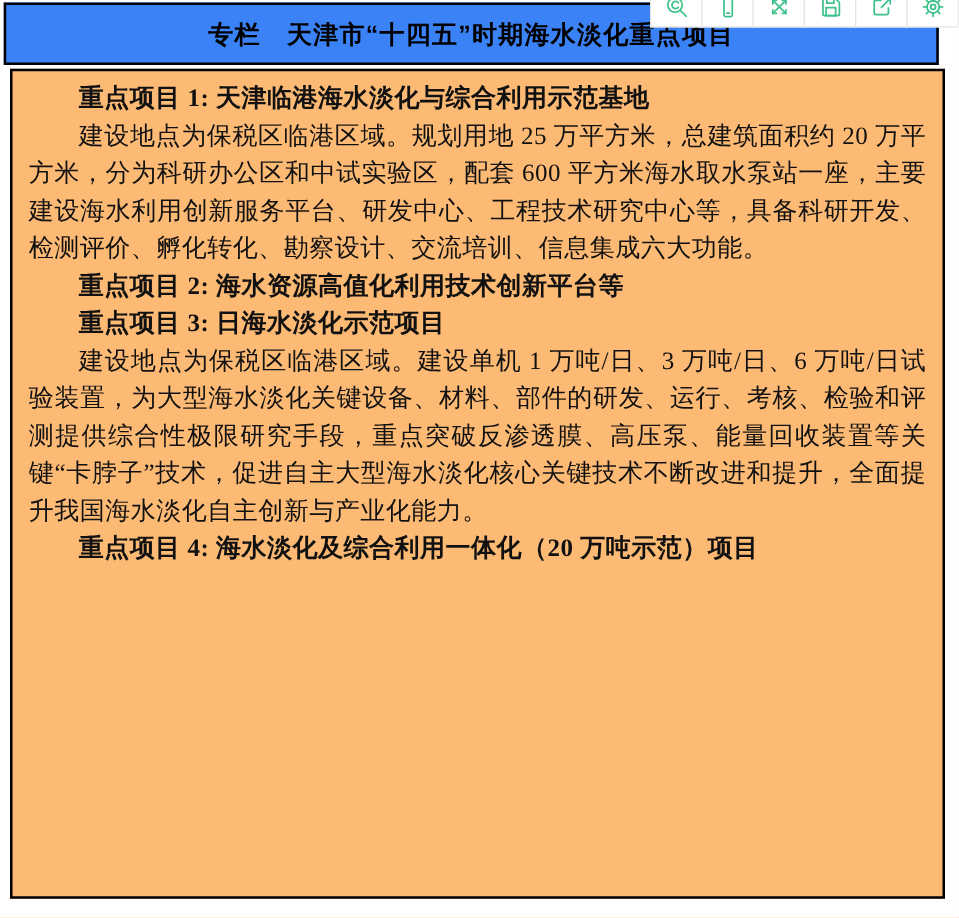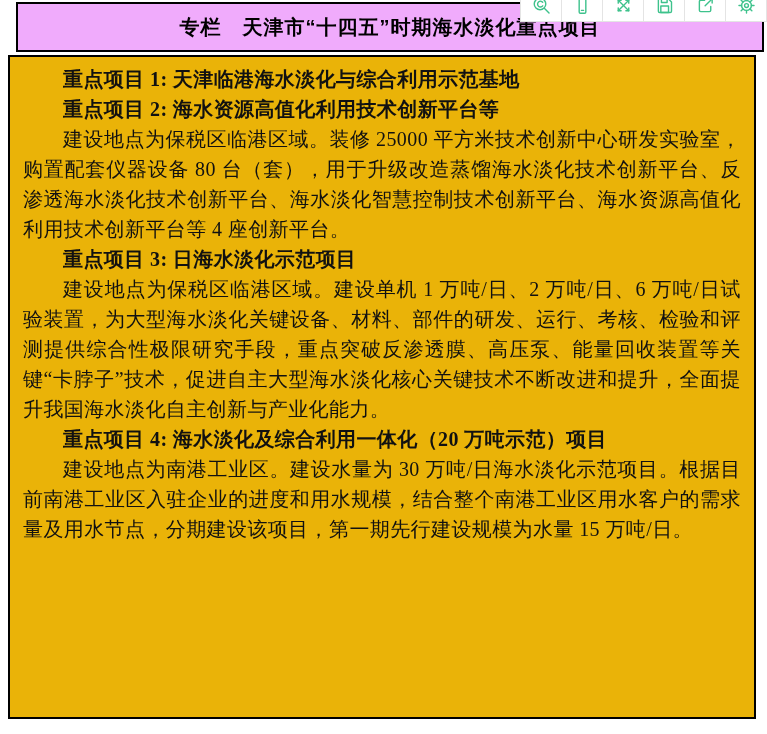--- a/index.html
+++ b/index.html
@@ -19,32 +19,32 @@
     width:42px; height:34px; background:#ffffff;
     border:1px solid #e4e4e4; margin-left:-1px;
     display:flex; align-items:center; justify-content:center;
     cursor:pointer;
   }
   .tool-btn svg { width:21px; height:21px; display:block; }
   .tool-btn svg * { fill:none; stroke:#3ec28c; stroke-width:1.6;
                     stroke-linecap:round; stroke-linejoin:round; }
   
   .title-box {
-    position:absolute; left:16px; top:2px; width:748px; height:50px;
-    border:2px solid #000000; background:#f0abfc;
+    position:absolute; left:3px; top:2px; width:748px; height:50px;
+    border:2px solid #000000; background:#3b82f6;
     display:flex; align-items:center; justify-content:center;
   }
   .doc-title {
     font-family:"Liberation Sans", sans-serif;
     font-weight:700; font-size:20px; letter-spacing:1px;
     color:#000000; white-space:nowrap;
   }
   .body-box {
     position:absolute; left:8px; top:55px; width:748px; height:664px;
-    border:2px solid #000000; background:#eab308;
+    border:2px solid #000000; background:#fdba74;
     padding:7px 13px 0 13px; overflow:hidden;
   }
   .body-box p {
     font-size:20px; line-height:30px;
     text-align:justify; text-indent:2em;
     letter-spacing:0.4px;
   }
   .body-box p.heading { font-weight:700; }
 </style>
 </head>
@@ -118,25 +118,24 @@
 
   </div>
 
   <div class="title-box">
     <div class="doc-title">专栏　天津市“十四五”时期海水淡化重点项目</div>
   </div>
 
   <div class="body-box">
 
     <p class="heading">重点项目 1: 天津临港海水淡化与综合利用示范基地</p>
+    <p class="para">建设地点为保税区临港区域。规划用地 25 万平方米，总建筑面积约 20 万平方米，分为科研办公区和中试实验区，配套 600 平方米海水取水泵站一座，主要建设海水利用创新服务平台、研发中心、工程技术研究中心等，具备科研开发、检测评价、孵化转化、勘察设计、交流培训、信息集成六大功能。</p>
 
     <p class="heading">重点项目 2: 海水资源高值化利用技术创新平台等</p>
-    <p class="para">建设地点为保税区临港区域。装修 25000 平方米技术创新中心研发实验室，购置配套仪器设备 80 台（套），用于升级改造蒸馏海水淡化技术创新平台、反渗透海水淡化技术创新平台、海水淡化智慧控制技术创新平台、海水资源高值化利用技术创新平台等 4 座创新平台。</p>
 
     <p class="heading">重点项目 3: 日海水淡化示范项目</p>
-    <p class="para">建设地点为保税区临港区域。建设单机 1 万吨/日、2 万吨/日、6 万吨/日试验装置，为大型海水淡化关键设备、材料、部件的研发、运行、考核、检验和评测提供综合性极限研究手段，重点突破反渗透膜、高压泵、能量回收装置等关键“卡脖子”技术，促进自主大型海水淡化核心关键技术不断改进和提升，全面提升我国海水淡化自主创新与产业化能力。</p>
+    <p class="para">建设地点为保税区临港区域。建设单机 1 万吨/日、3 万吨/日、6 万吨/日试验装置，为大型海水淡化关键设备、材料、部件的研发、运行、考核、检验和评测提供综合性极限研究手段，重点突破反渗透膜、高压泵、能量回收装置等关键“卡脖子”技术，促进自主大型海水淡化核心关键技术不断改进和提升，全面提升我国海水淡化自主创新与产业化能力。</p>
 
     <p class="heading">重点项目 4: 海水淡化及综合利用一体化（20 万吨示范）项目</p>
-    <p class="para">建设地点为南港工业区。建设水量为 30 万吨/日海水淡化示范项目。根据目前南港工业区入驻企业的进度和用水规模，结合整个南港工业区用水客户的需求量及用水节点，分期建设该项目，第一期先行建设规模为水量 15 万吨/日。</p>
 
   </div>
 
 </div>
 
 </body></html>

